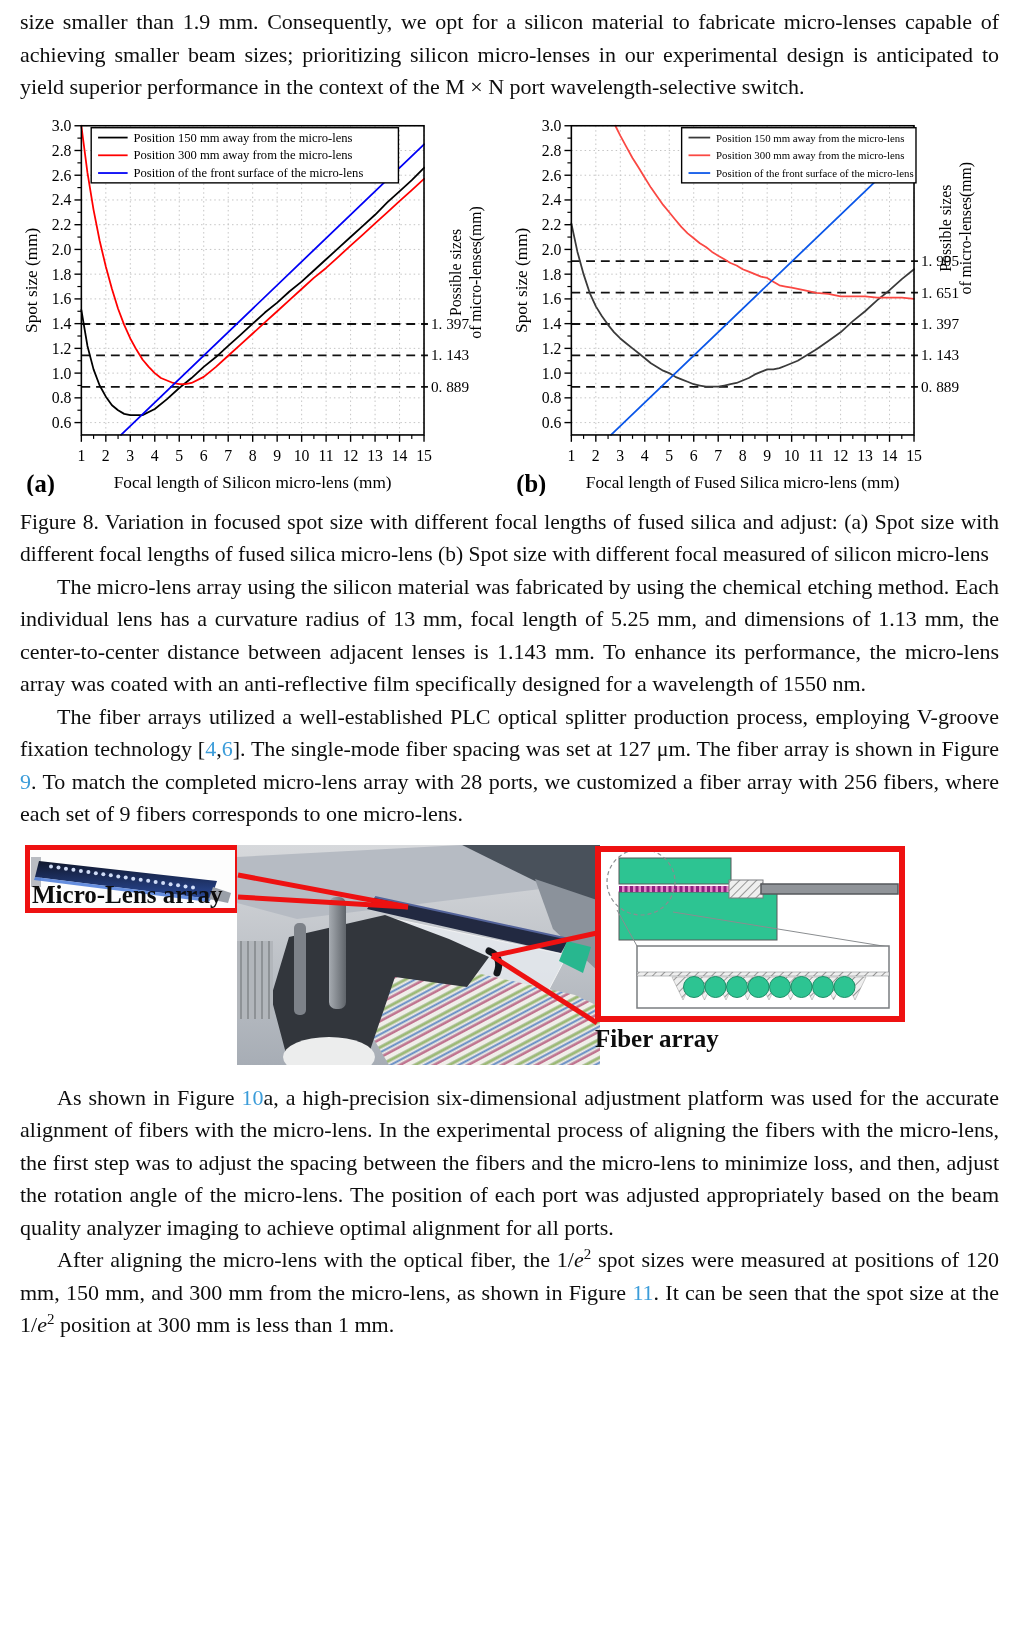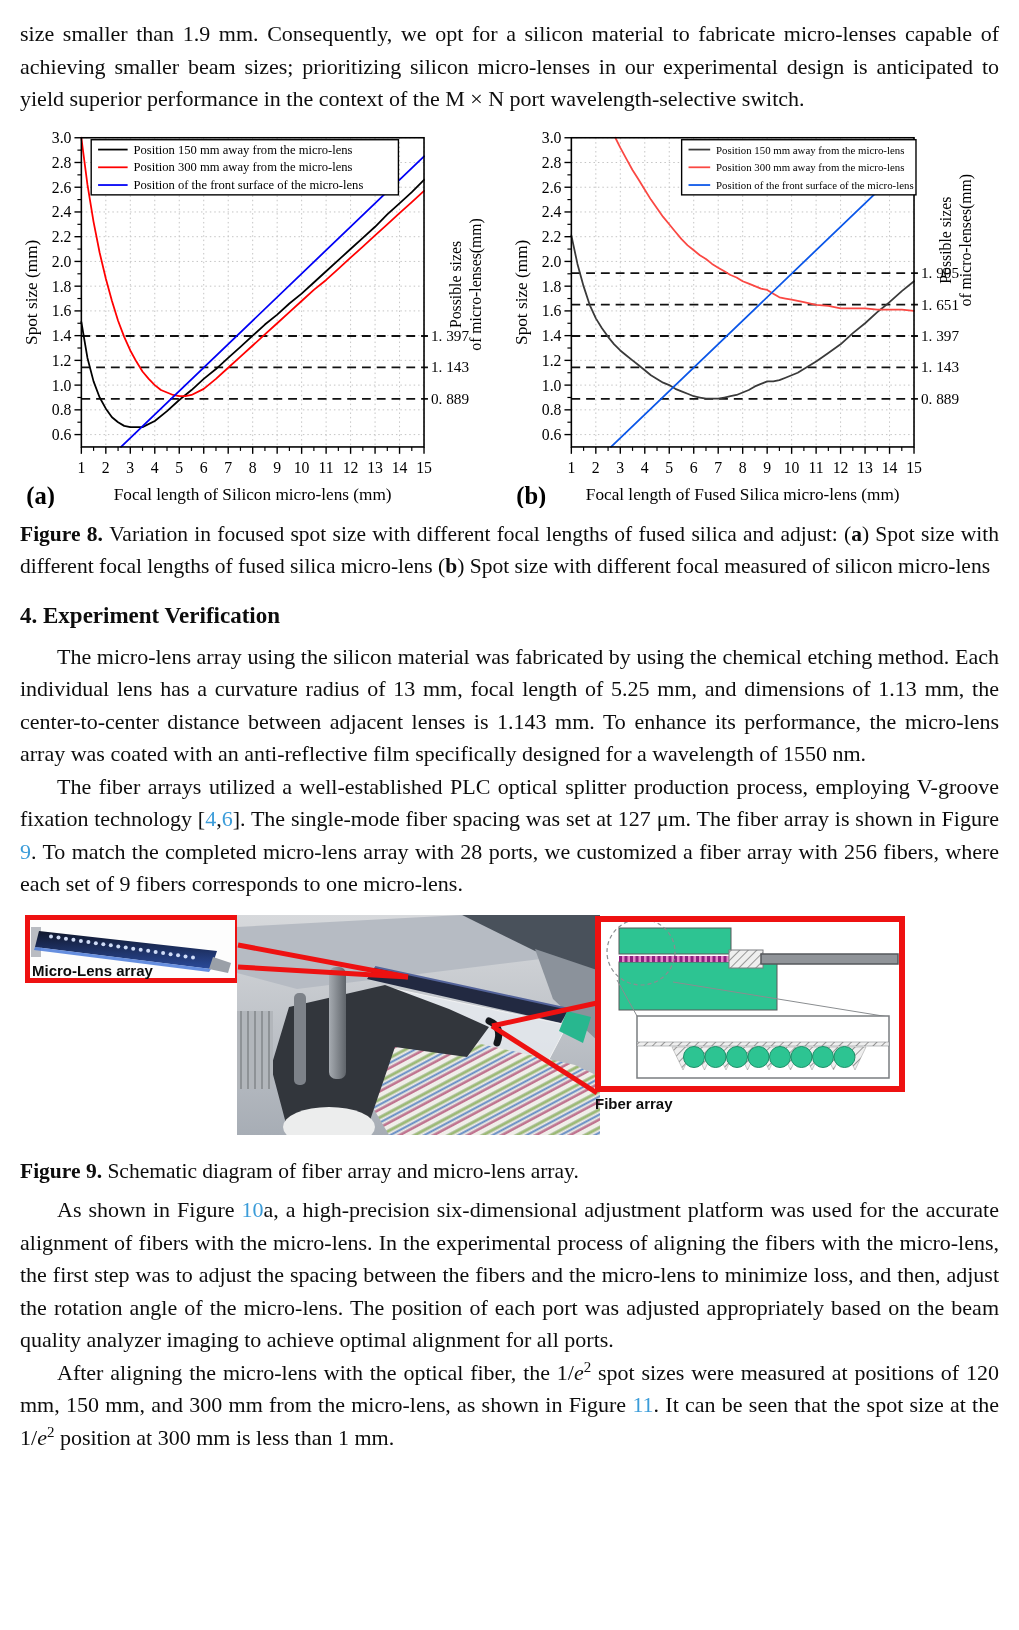--- a/index.html
+++ b/index.html
@@ -1,32 +1,32 @@
 <!DOCTYPE html>
 <html style="--link: #3b9cd9;"><head>
 <meta charset="utf-8">
 <style>
   html,body{margin:0;padding:0;background:#ffffff;}
   body{width:1019px;font-family:"Liberation Serif", serif;color:#0d0d0d;}
-  .page{padding:18px 20px 0 20px;}
+  .page{padding:6px 20px 0 20px;}
   p{margin:0;}
   .body-text{font-size:22px;line-height:32.5px;text-align:justify;}
   .indent{text-indent:37px;}
   .caption{font-size:21.5px;line-height:32.5px;text-align:justify;margin-top:10px;}
   h2.section{font-size:23px;line-height:30px;margin:18px 0 10px 0;font-weight:bold;}
-  .seg-bold{font-weight:bold;}
+  .seg-bold{font-weight:normal;}
   .seg-italic{font-style:italic;}
   .seg-link{color:var(--link,#3b9cd9);cursor:pointer;}
   sup.seg-sup{font-size:0.68em;line-height:0;}
   .figure8{display:flex;gap:1px;margin:6px 0 2px 0;}
   svg.chart{width:489px;height:386px;display:block;}
   svg text{font-family:"Liberation Serif", serif;fill:#000;}
   .figure9{position:relative;height:232px;margin:12px 0 4px 0;}
   .fig9-abs{position:absolute;}
-  .fig9-label{font-weight:bold;font-size:15px;font-family:Liberation Sans, sans-serif;}
+  .fig9-label{font-weight:bold;font-size:25px;font-family:Liberation Serif, serif;}
   #fig9-inset{left:5px;top:2px;width:215px;height:68px;}
   #fig9-photo{left:217px;top:2px;width:363px;height:220px;}
   #fig9-schem{left:575px;top:3px;width:310px;height:176px;}
   #fig9-fiber-label{left:575px;top:182px;width:310px;}
   #fig9-inset-label{position:absolute;left:7px;bottom:4px;}
   #fig9-overlay{position:absolute;left:0;top:0;width:979px;height:232px;pointer-events:none;}
   .para3{margin-top:7px;}
 </style>
 </head>
 <body>
@@ -303,21 +303,20 @@
         <text x="234" y="384" text-anchor="middle" font-size="17.5">Focal length of Fused Silica micro-lens (mm)</text>
         <text x="15" y="173" text-anchor="middle" font-size="17.5" transform="rotate(-90 15 173)">Spot size (mm)</text>
         <text x="446" y="120" text-anchor="middle" font-size="16" transform="rotate(-90 446 120)">Possible sizes</text>
         <text x="466" y="120" text-anchor="middle" font-size="16" transform="rotate(-90 466 120)">of micro-lenses(mm)</text>
         <text x="4" y="388" font-size="25" font-weight="bold">(b)</text>
       </svg>
   </div>
 
   <p class="caption"><span class="seg-bold">Figure 8. </span><span>Variation in focused spot size with different focal lengths of fused silica and adjust: (</span><span class="seg-bold">a</span><span>) Spot size with different focal lengths of fused silica micro-lens (</span><span class="seg-bold">b</span><span>) Spot size with different focal measured of silicon micro-lens</span></p>
 
-  <h2 class="section">4. Experiment Verification</h2>
 
   <p class="body-text indent"><span>The micro-lens array using the silicon material was fabricated by using the chemical etching method.  Each individual lens has a curvature radius of 13 mm, focal length of 5.25 mm, and dimensions of 1.13 mm, the center-to-center distance between adjacent lenses is 1.143 mm. To enhance its performance, the micro-lens array was coated with an anti-reflective film specifically designed for a wavelength of 1550 nm.</span></p>
   <p class="body-text indent"><span>The fiber arrays utilized a well-established PLC optical splitter production process, employing V-groove fixation technology [</span><span class="seg-link">4</span><span>,</span><span class="seg-link">6</span><span>]. The single-mode fiber spacing was set at 127 μm. The fiber array is shown in Figure </span><span class="seg-link">9</span><span>. To match the completed micro-lens array with 28 ports, we customized a fiber array with 256 fibers, where each set of 9 fibers corresponds to one micro-lens.</span></p>
 
   <div class="figure9">
     <div class="fig9-abs" id="fig9-inset">
       <svg id="fig9-inset-svg" width="215" height="68" viewBox="0 0 215 68">
           <defs>
             <linearGradient id="stripG" x1="0" y1="0" x2="0" y2="1">
               <stop offset="0" stop-color="#11182d"></stop>
@@ -433,18 +432,17 @@
       </svg>
     <div class="fig9-abs fig9-label" id="fig9-fiber-label">Fiber array</div>
     <svg id="fig9-overlay" viewBox="0 0 979 232">
         <line x1="218" y1="32" x2="388" y2="64" stroke="#ee1111" stroke-width="5"></line>
         <line x1="218" y1="54" x2="388" y2="64" stroke="#ee1111" stroke-width="5"></line>
         <line x1="472" y1="113" x2="577" y2="90" stroke="#ee1111" stroke-width="5"></line>
         <line x1="472" y1="113" x2="577" y2="180" stroke="#ee1111" stroke-width="5"></line>
       </svg>
   </div>
 
-  <p class="caption"><span class="seg-bold">Figure 9. </span><span>Schematic diagram of fiber array and micro-lens array.</span></p>
 
   <p class="body-text indent para3"><span>As shown in Figure </span><span class="seg-link">10</span><span>a, a high-precision six-dimensional adjustment platform was used for the accurate alignment of fibers with the micro-lens. In the experimental process of aligning the fibers with the micro-lens, the first step was to adjust the spacing between the fibers and the micro-lens to minimize loss, and then, adjust the rotation angle of the micro-lens. The position of each port was adjusted appropriately based on the beam quality analyzer imaging to achieve optimal alignment for all ports.</span></p>
   <p class="body-text indent"><span>After aligning the micro-lens with the optical fiber, the 1/</span><span class="seg-italic">e</span><sup class="seg-sup">2</sup><span> spot sizes were measured at positions of 120 mm, 150 mm, and 300 mm from the micro-lens, as shown in Figure </span><span class="seg-link">11</span><span>. It can be seen that the spot size at the 1/</span><span class="seg-italic">e</span><sup class="seg-sup">2</sup><span> position at 300 mm is less than 1 mm.</span></p>
 
 </div>
 
 </body></html>

